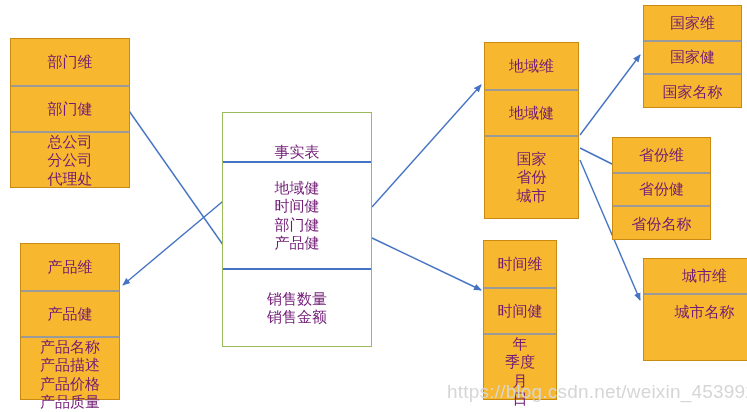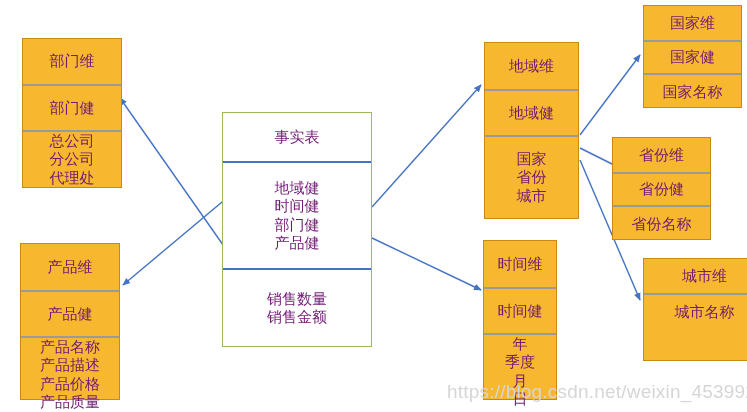--- a/index.html
+++ b/index.html
@@ -63,21 +63,21 @@
     border-top: 2px solid #4472C4;
   }
   .tbl.fact .sec.key {
     flex: 1 1 auto;
   }
   .sec .ln {
     display: block;
     white-space: nowrap;
   }
   
-  .tbl.fact .sec.title { height: 48px; flex: 0 0 48px; }
+  .tbl.fact .sec.title { height: 48px; flex: 0 0 48px; justify-content: flex-end; }
   .tbl.fact .sec.key   { justify-content: center; }
   .tbl.fact .sec.body  { height: 78px; flex: 0 0 78px; }
 
   
   .tbl.dim .sec.title { height: 46px; flex: 0 0 46px; }
   .tbl.dim .sec.key   { height: 46px; flex: 0 0 46px; }
 
   
   .tbl.small .sec.title { height: 34px; flex: 0 0 34px; }
   .tbl.small .sec.key   { height: 33px; flex: 0 0 33px; }
@@ -110,21 +110,21 @@
       <line x1="228" y1="252" x2="120" y2="98"></line>
       <line x1="228" y1="197" x2="123" y2="285"></line>
       <line x1="372" y1="207" x2="481" y2="85"></line>
       <line x1="372" y1="238" x2="481" y2="290"></line>
       <line x1="580" y1="135" x2="640" y2="55"></line>
       <line x1="580" y1="148" x2="640" y2="178"></line>
       <line x1="580" y1="160" x2="640" y2="300"></line>
     </g>
   </svg>
 
-  <div class="tbl dim" style="left:22px; top:38px; width:100px; height:150px;justify-content:flex-end;">
+  <div class="tbl dim" style="left:10px; top:38px; width:120px; height:150px;">
     <div class="sec title">
       <span class="ln">部门维</span>
     </div>
     <div class="sec key">
       <span class="ln">部门健</span>
     </div>
     <div class="sec body">
       <span class="ln">总公司</span>
       <span class="ln">分公司</span>
       <span class="ln">代理处</span>

